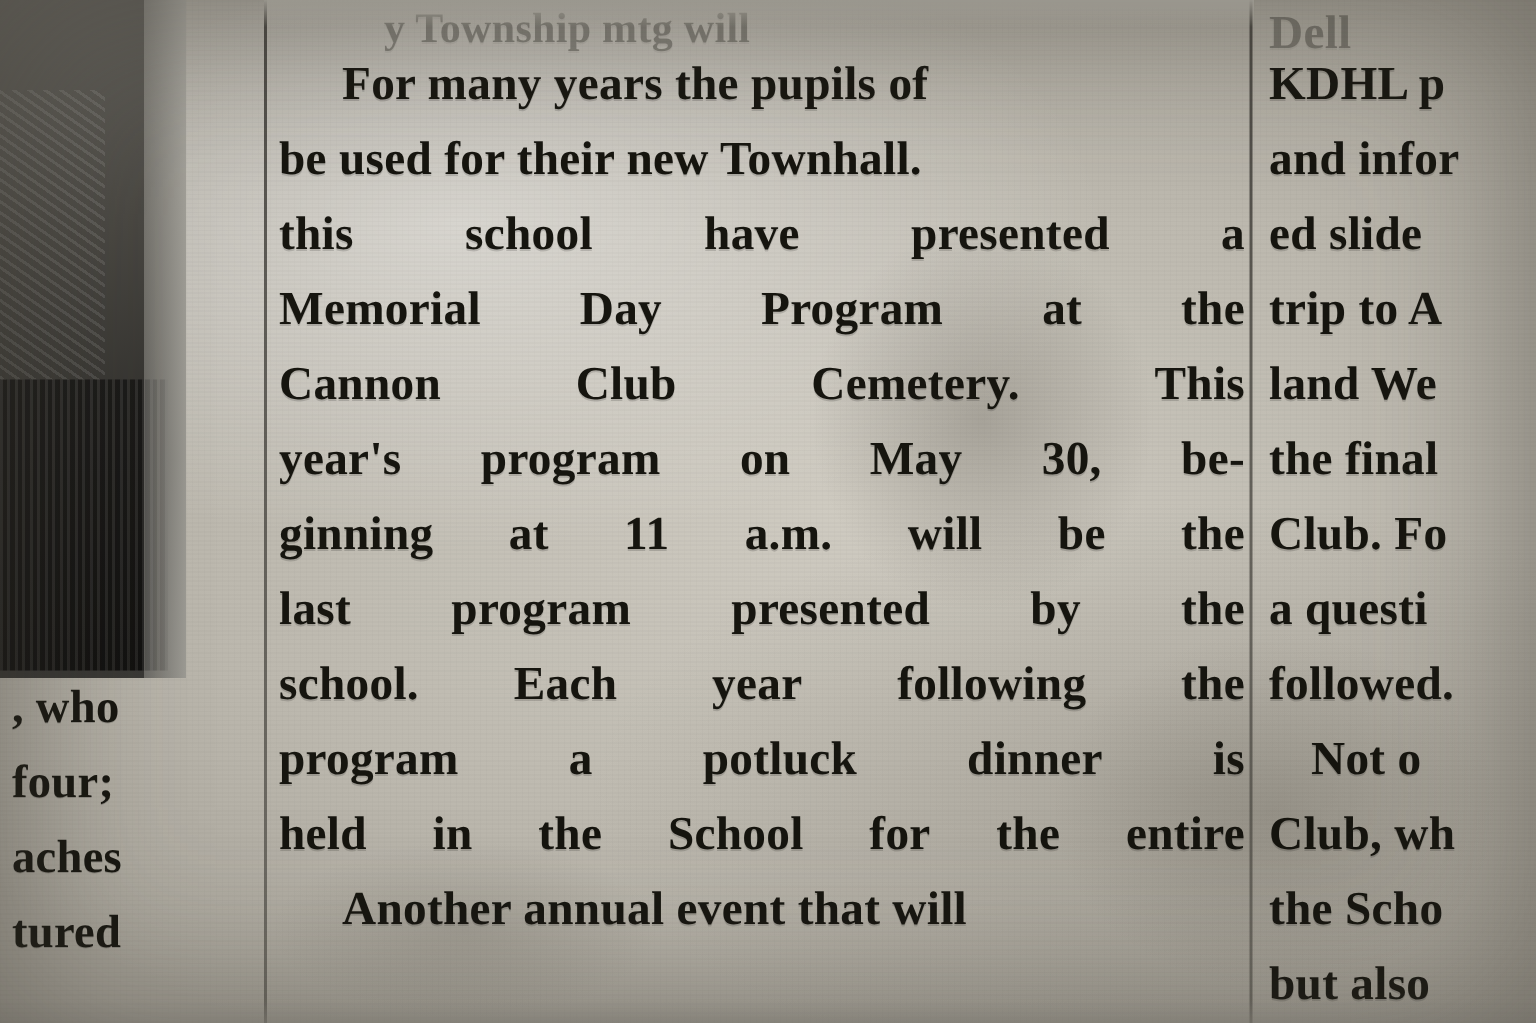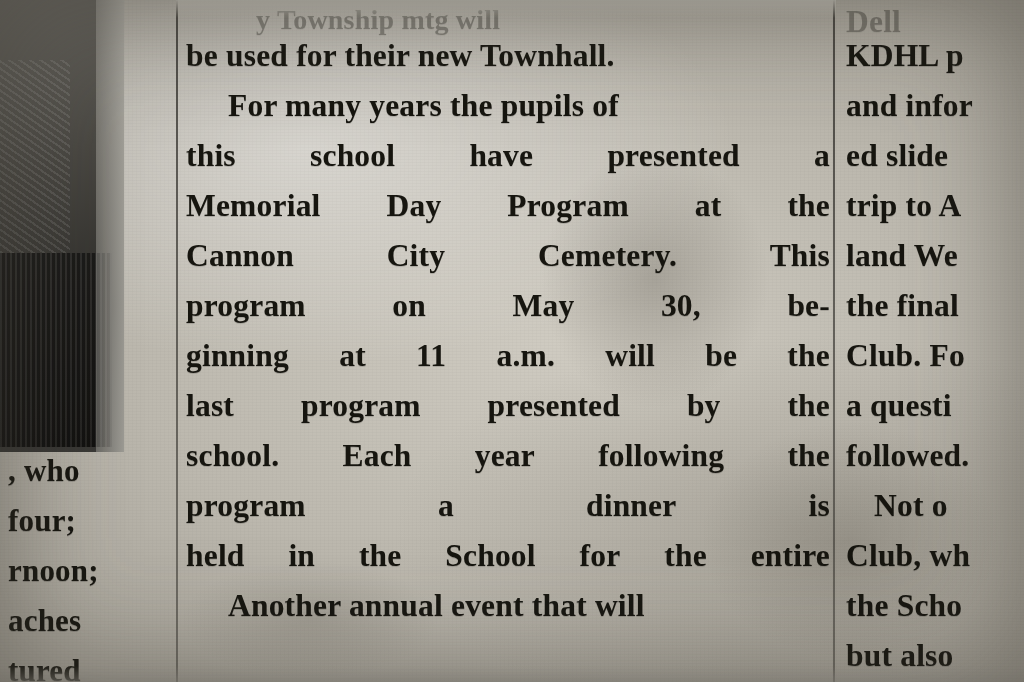--- a/index.html
+++ b/index.html
@@ -182,57 +182,57 @@
     <div class="dark-panel"></div>
     <div class="light-streak"></div>
   </div>
 
   <div class="rule v-left"></div>
   <div class="rule v-right"></div>
 
   <div class="col col-left">
     <div class="ln">, who</div>
     <div class="ln">four;</div>
-    <div class="ln">rnoon;</div>
     <div class="ln">aches</div>
     <div class="ln">tured</div>
   </div>
 
   <div class="col col-main">
 
     <div class="ln clip-top" style="opacity:.35;padding-left:70px;font-size:28px;">y Township mtg will</div>
 
+    <div class="ln indent">For many years the pupils of</div>
+
     <div class="ln">be used for their new Townhall.</div>
-
-    <div class="ln indent">For many years the pupils of</div>
 
     <div class="ln j">
       <span>this</span>
       <span>school</span>
       <span>have</span>
       <span>presented</span>
       <span>a</span>
     </div>
 
     <div class="ln j">
       <span>Memorial</span>
       <span>Day</span>
       <span>Program</span>
       <span>at</span>
       <span>the</span>
     </div>
 
     <div class="ln j">
       <span>Cannon</span>
-      <span>City</span>
+      <span>Club</span>
       <span>Cemetery.</span>
       <span>This</span>
     </div>
 
     <div class="ln j">
+      <span>year's</span>
       <span>program</span>
       <span>on</span>
       <span>May</span>
       <span>30,</span>
       <span>be-</span>
     </div>
 
     <div class="ln j">
       <span>ginning</span>
       <span>at</span>
@@ -255,20 +255,21 @@
       <span>school.</span>
       <span>Each</span>
       <span>year</span>
       <span>following</span>
       <span>the</span>
     </div>
 
     <div class="ln j">
       <span>program</span>
       <span>a</span>
+      <span>potluck</span>
       <span>dinner</span>
       <span>is</span>
     </div>
 
     <div class="ln j">
       <span>held</span>
       <span>in</span>
       <span>the</span>
       <span>School</span>
       <span>for</span>

